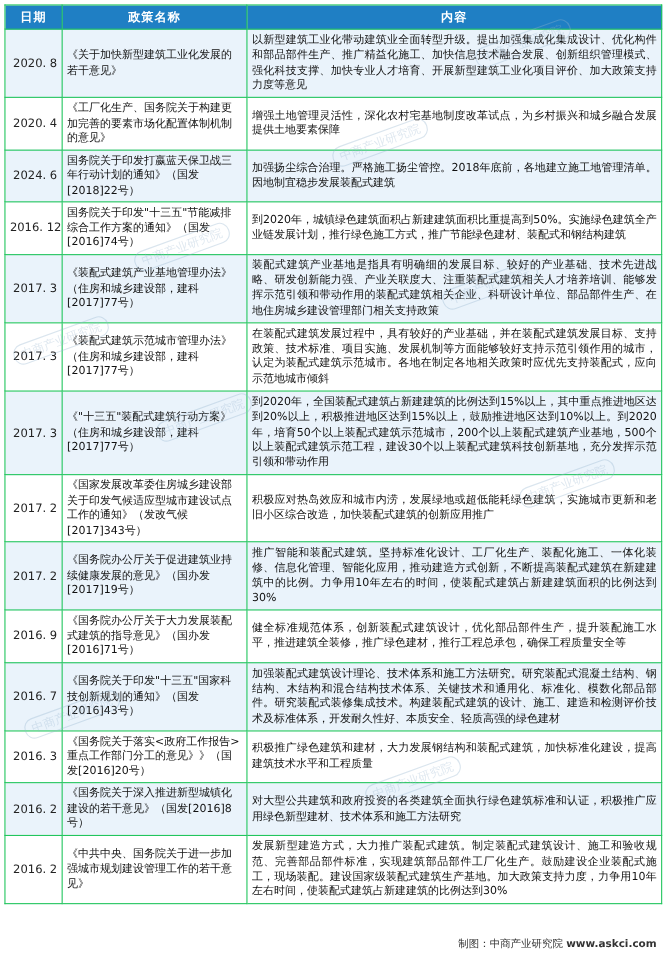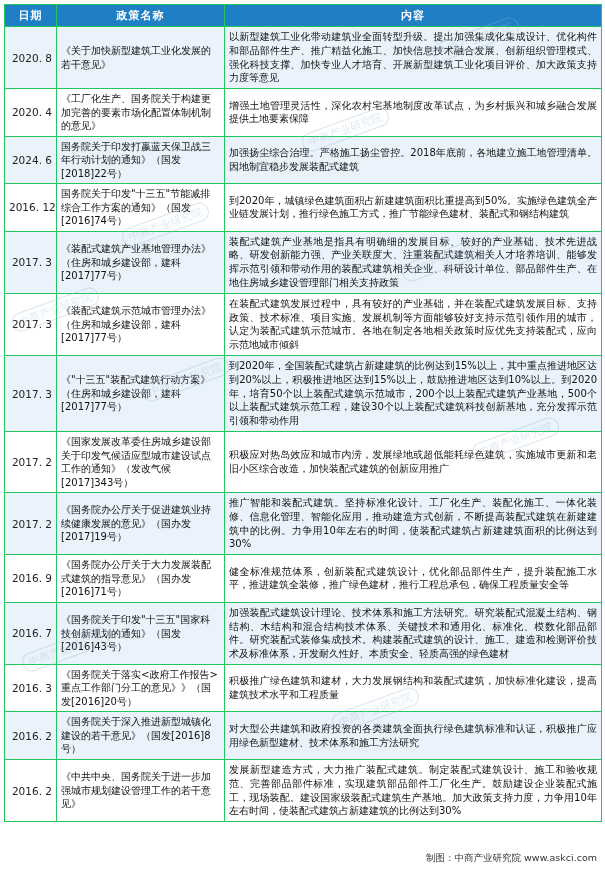--- a/index.html
+++ b/index.html
@@ -89,21 +89,21 @@
   }
   .source {
     position: absolute;
     right: 8px;
     bottom: 4px;
     font-size: 9.5px;
     color: #333;
     z-index: 6;
     white-space: nowrap;
   }
-  .source .url { color: #333; }
+  .source .url { color: #333; font-weight: bold; }
 </style>
 </head>
 <body>
 
 <div class="page">
 
   <table class="policy-table">
     <colgroup>
       <col class="c-date">
       <col class="c-name">

